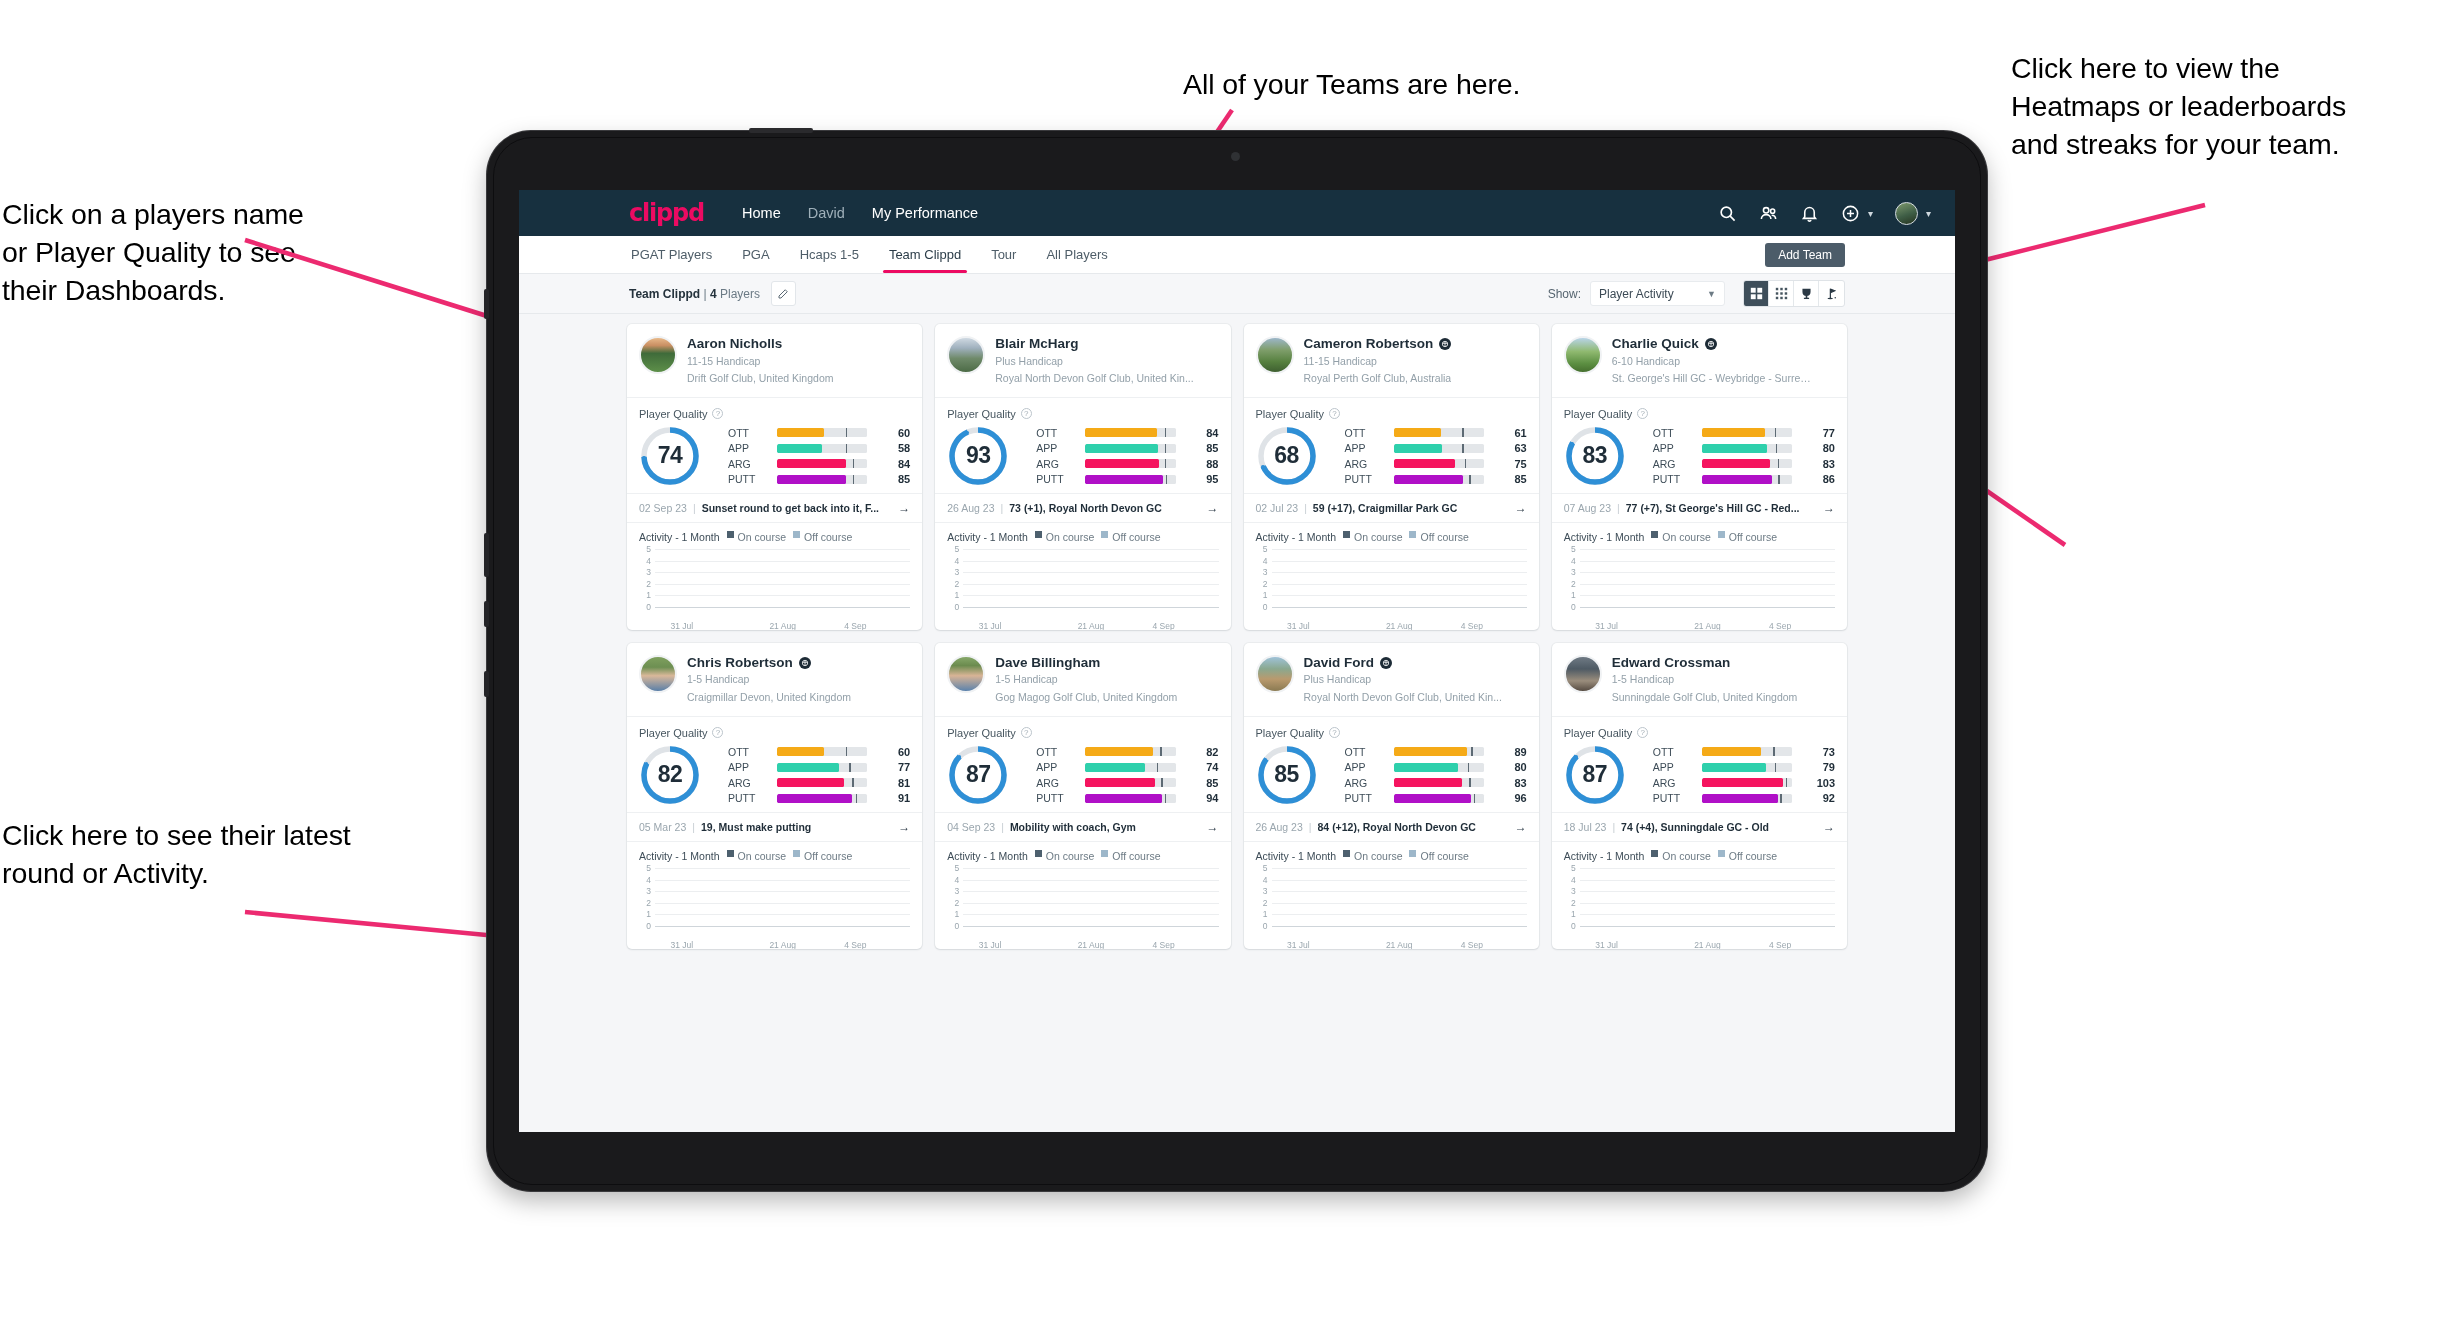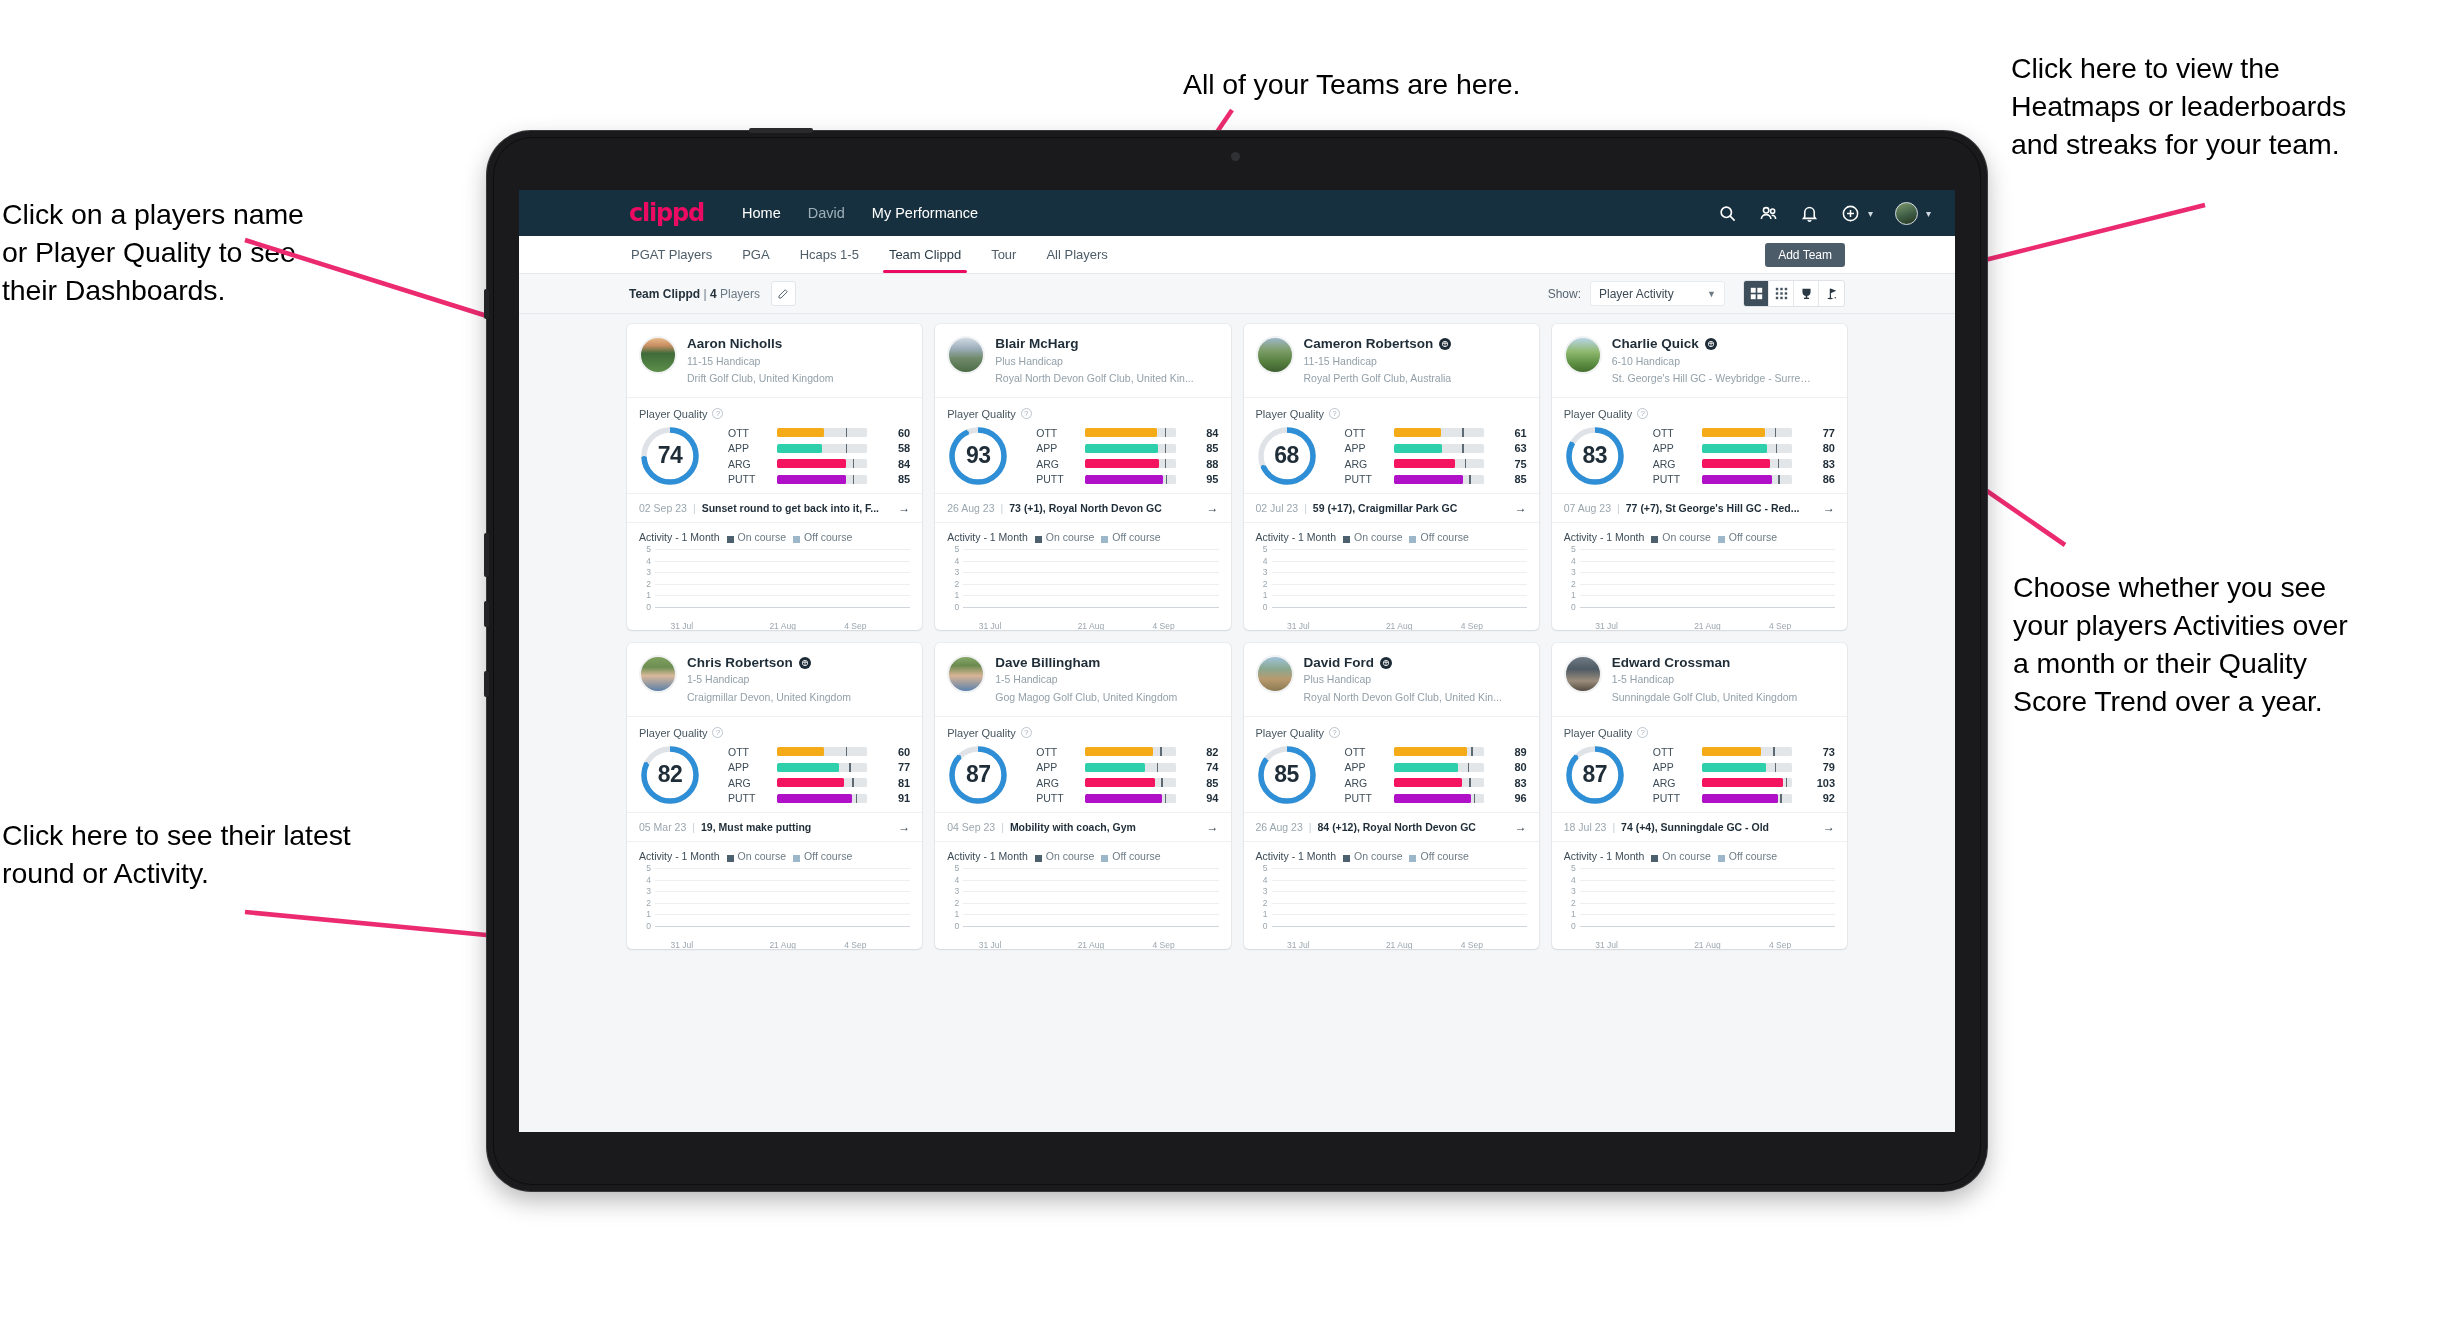--- a/index.html
+++ b/index.html
@@ -184,21 +184,21 @@
     border-top:1px solid #eef0f2; border-bottom:1px solid #eef0f2;
     font-size:10.5px; cursor:pointer;
   }
   .rdate { color:#9aa6ae; white-space:nowrap; }
   .rsep { color:#c7ced3; }
   .rtext { color:#1f2d38; font-weight:700; white-space:nowrap; overflow:hidden; text-overflow:ellipsis; }
   .rarrow { margin-left:auto; font-size:12px; color:#2b3945; }
 
   .act-section { padding:8px 12px 9px; }
   .act-head { display:flex; align-items:center; gap:7px; font-size:10.5px; color:#3d4c57; }
-  .leg { display:flex; align-items:flex-end; gap:4px; color:#6c7a84; }
+  .leg { display:flex; align-items:flex-start; gap:4px; color:#6c7a84; }
   .swatch { width:7px; height:7px; display:inline-block; }
   .chart { margin-top:6px; position:relative; height:72px; }
   .plot { position:absolute; left:16px; right:0; top:0; bottom:14px; }
   .gline { position:absolute; left:0; right:0; height:1px; background:#eceef0; }
   .gline.axis { background:#cfd5da; }
   .ylab {
     position:absolute; left:0; width:13px; text-align:right;
     font-size:8.5px; color:#9aa6ae; transform:translateY(-50%);
   }
   .bars-area { position:absolute; left:0; right:0; top:0; bottom:0; display:flex; align-items:flex-end; }
@@ -210,21 +210,20 @@
   .xlab { position:absolute; font-size:8.5px; color:#9aa6ae; transform:translateX(-50%); }
 </style>
 </head>
 <body>
 
 <div class="stage">
 
   <div class="anno" style="left:1183px; top:66px;">All of your Teams are here.</div>
   <div class="anno" style="left:2011px; top:50px;">Click here to view the<br>Heatmaps or leaderboards<br>and streaks for your team.</div>
   <div class="anno" style="left:2px; top:196px;">Click on a players name<br>or Player Quality to see<br>their Dashboards.</div>
-  <div class="anno" style="left:2013px; top:569px;">Choose whether you see<br>your players Activities over<br>a month or their Quality<br>Score Trend over a year.</div>
   <div class="anno" style="left:2px; top:817px;">Click here to see their latest<br>round or Activity.</div>
 
   <svg class="arrow-svg" style="left:0; top:0; width:2452px; height:1319px;">
     <defs>
       <marker id="ah" markerWidth="7" markerHeight="7" refX="5.4" refY="3.5" orient="auto">
         <path d="M0,0 L7,3.5 L0,7 z" fill="#ec2a70"></path>
       </marker>
     </defs>
     <path d="M1232,110 L1140,245" stroke="#ec2a70" stroke-width="4.6" fill="none" marker-end="url(#ah)"></path>
     <path d="M2205,205 L1805,305" stroke="#ec2a70" stroke-width="4.6" fill="none" marker-end="url(#ah)"></path>

